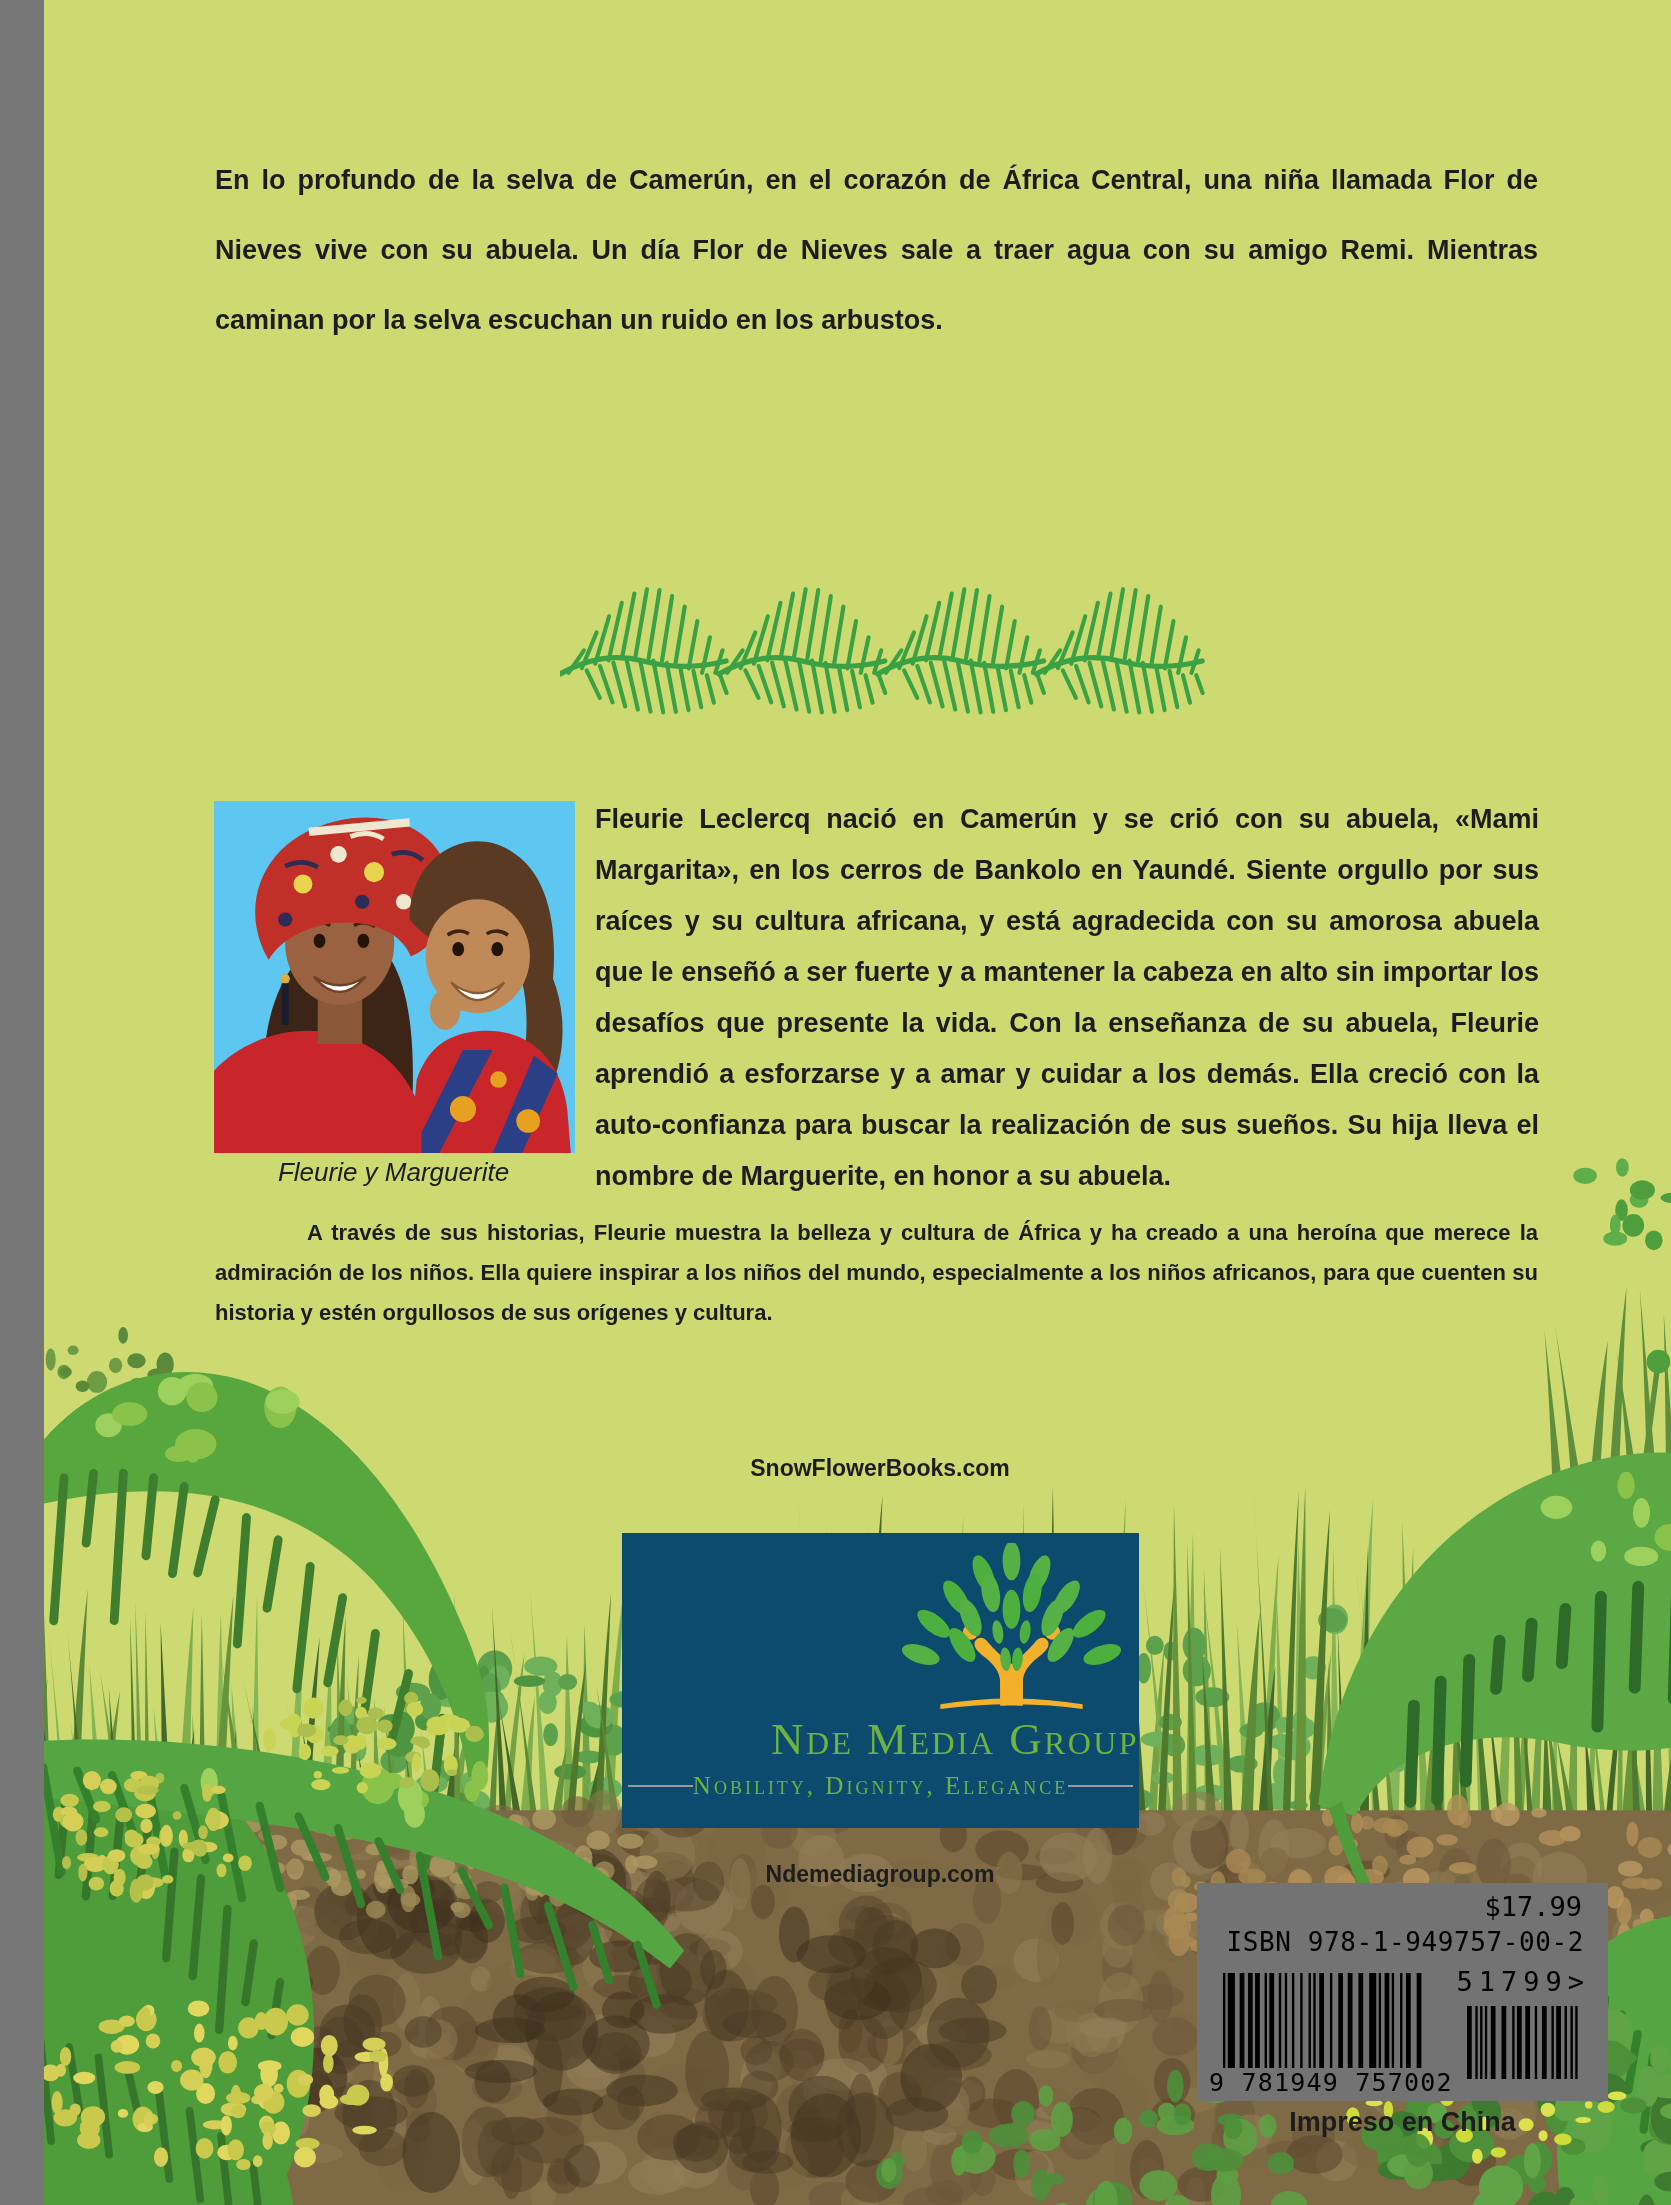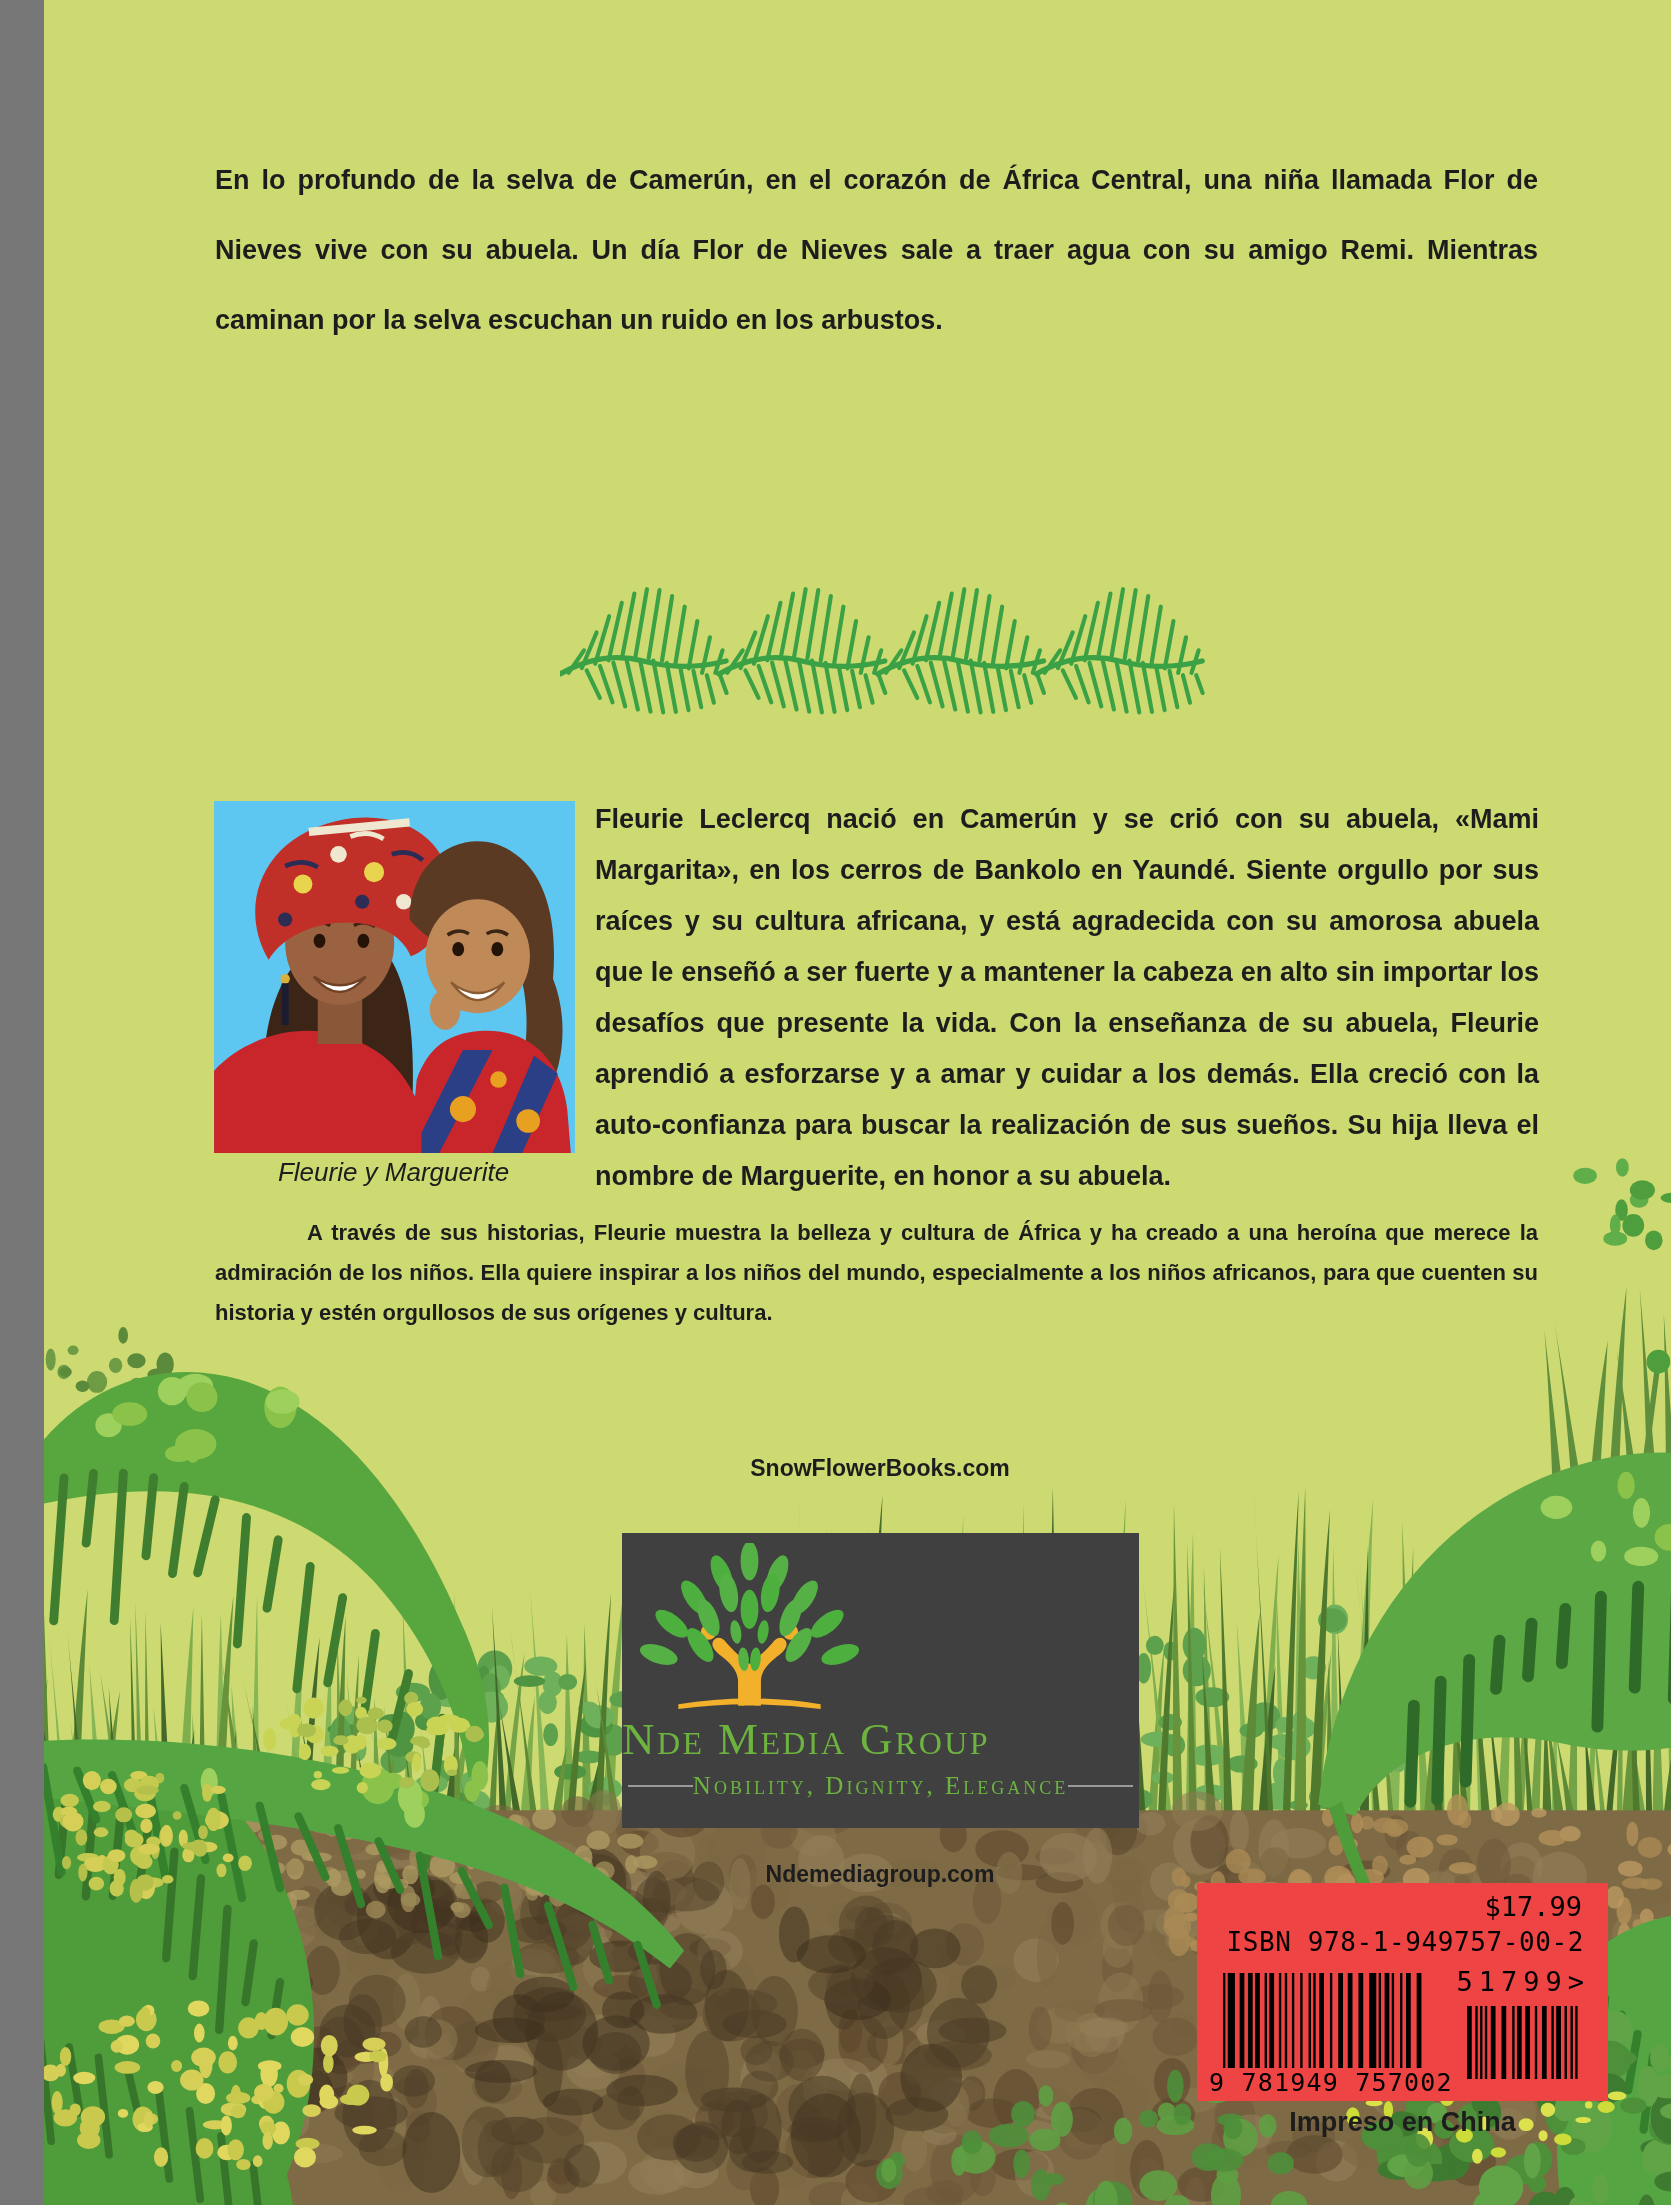--- a/index.html
+++ b/index.html
@@ -13,29 +13,29 @@
   .p3{left:171px;top:418px;width:1323px;font-size:27px;line-height:70px;text-indent:89px;}
   .fern{left:516px;top:584px;width:646px;height:151px;z-index:2;}
   .photo{left:170px;top:801px;width:361px;height:352px;z-index:2;}
   .photo svg{display:block;width:100%;height:100%;}
   .caption{left:148px;top:1157px;width:403px;text-align:center;font-size:26px;font-style:italic;z-index:2;}
   .bio{left:551px;top:794px;width:944px;font-size:27px;line-height:51px;z-index:2;}
   .closing{left:171px;top:1213px;width:1323px;font-size:22px;line-height:40px;text-indent:92px;z-index:2;}
   .link{left:0;width:1672px;text-align:center;font-weight:bold;font-size:23px;z-index:3;}
   .snow{top:1455px;}
   .nde{top:1861px;}
-  .logo-box{left:578px;top:1533px;width:517px;height:295px;background:#404040;z-index:3;text-align:left;}
+  .logo-box{left:578px;top:1533px;width:517px;height:295px;background:#0c4a6e;z-index:3;text-align:right;}
   .tree{width:255px;height:172px;margin-top:9.5px;}
   .logo-name{font-family:"Liberation Serif",serif;font-variant:small-caps;color:#6cb33f;
              font-size:45px;letter-spacing:2.4px;line-height:1;margin-top:0px;white-space:nowrap;}
   .tagline-row{display:flex;align-items:center;justify-content:center;margin-top:10.7px;}
   .dash{width:65px;height:2.4px;background:#9a9a9a;}
   .tagline{font-family:"Liberation Serif",serif;font-variant:small-caps;color:#6cb33f;
            font-size:25px;letter-spacing:3px;white-space:nowrap;}
-  .barcode-box{left:1153px;top:1883px;width:411px;height:218px;background:#ef4444;z-index:3;
+  .barcode-box{left:1153px;top:1883px;width:411px;height:218px;background:#737373;z-index:3;
                font-family:"DejaVu Sans Mono","Liberation Mono",monospace;color:#000;}
   .price{position:absolute;top:8.3px;right:26px;font-size:27px;}
   .isbn{position:absolute;top:44px;right:24px;font-size:26px;letter-spacing:0.6px;}
   .addon-num{position:absolute;top:83px;right:18px;font-size:27px;letter-spacing:6px;}
   .bars-main{position:absolute;left:26px;top:90px;width:202px;height:95px;}
   .digits{position:absolute;left:12px;top:185px;font-size:25px;letter-spacing:1.2px;}
   .bars-addon{position:absolute;left:270px;top:123px;width:113px;height:73px;}
   .printed{left:1153px;top:2107px;width:411px;text-align:center;font-weight:bold;font-size:27px;z-index:3;}
   .jungle{left:0;top:1114px;width:1672px;height:1091px;z-index:1;}
 </style>

